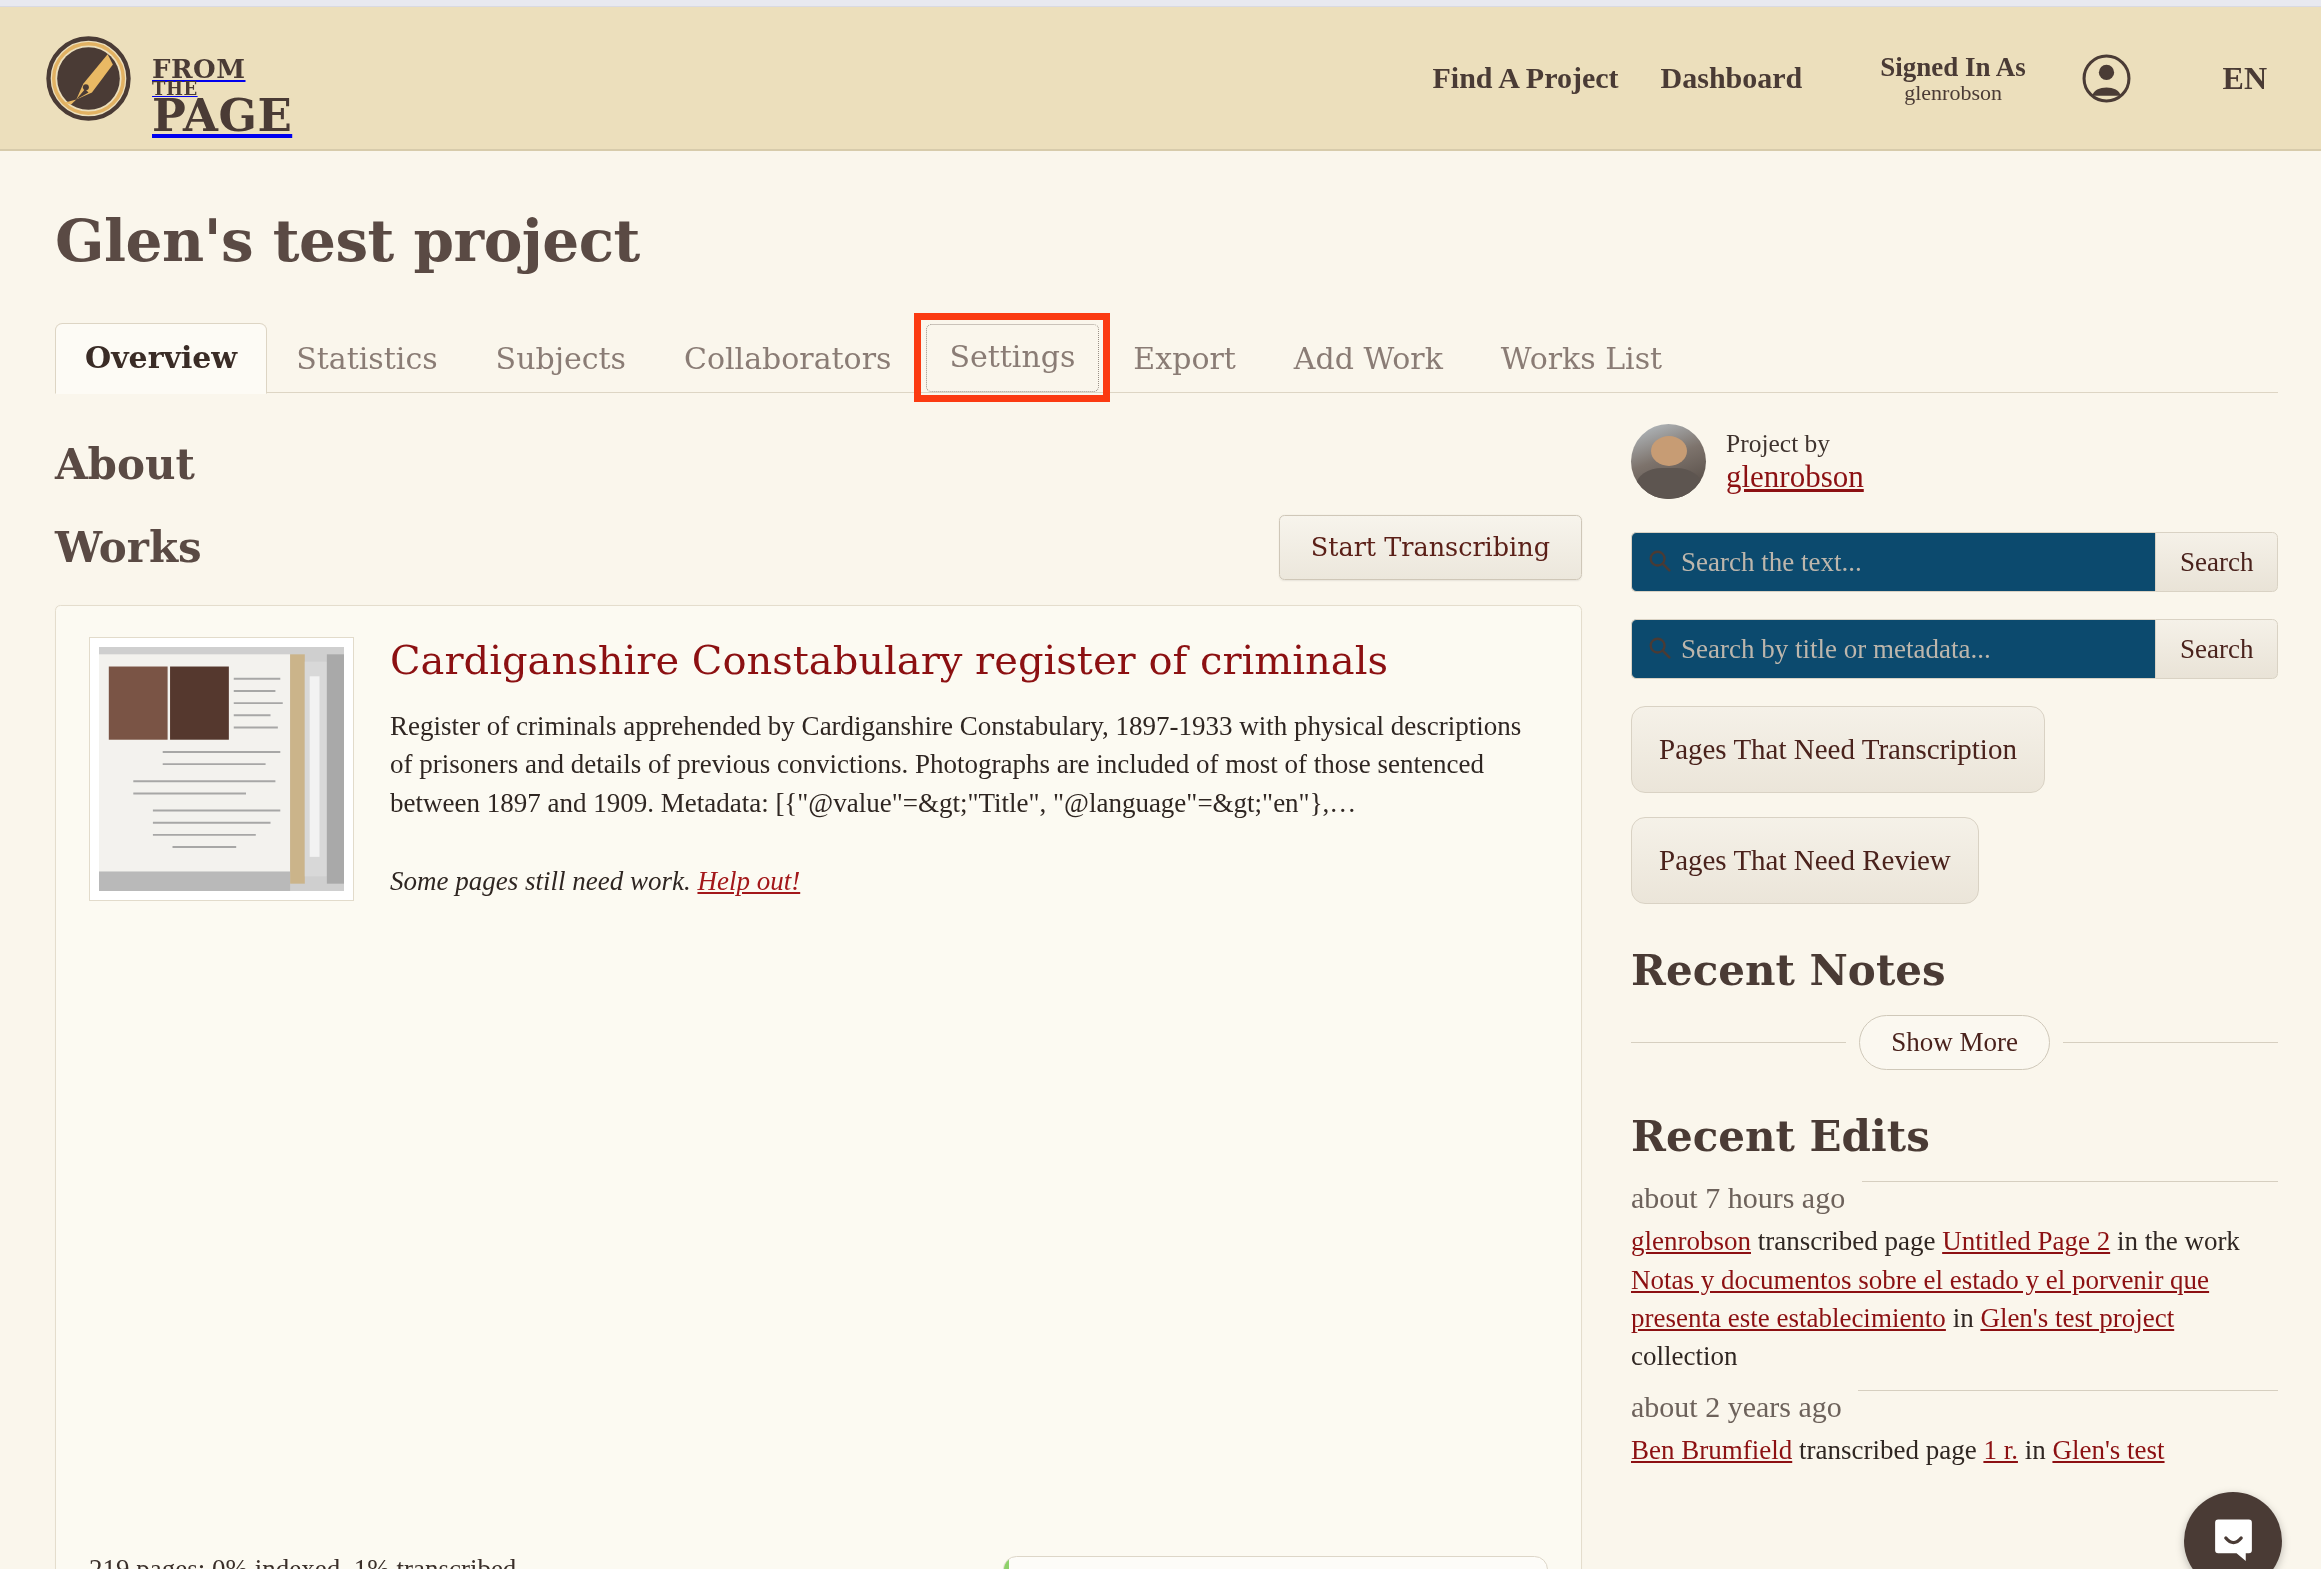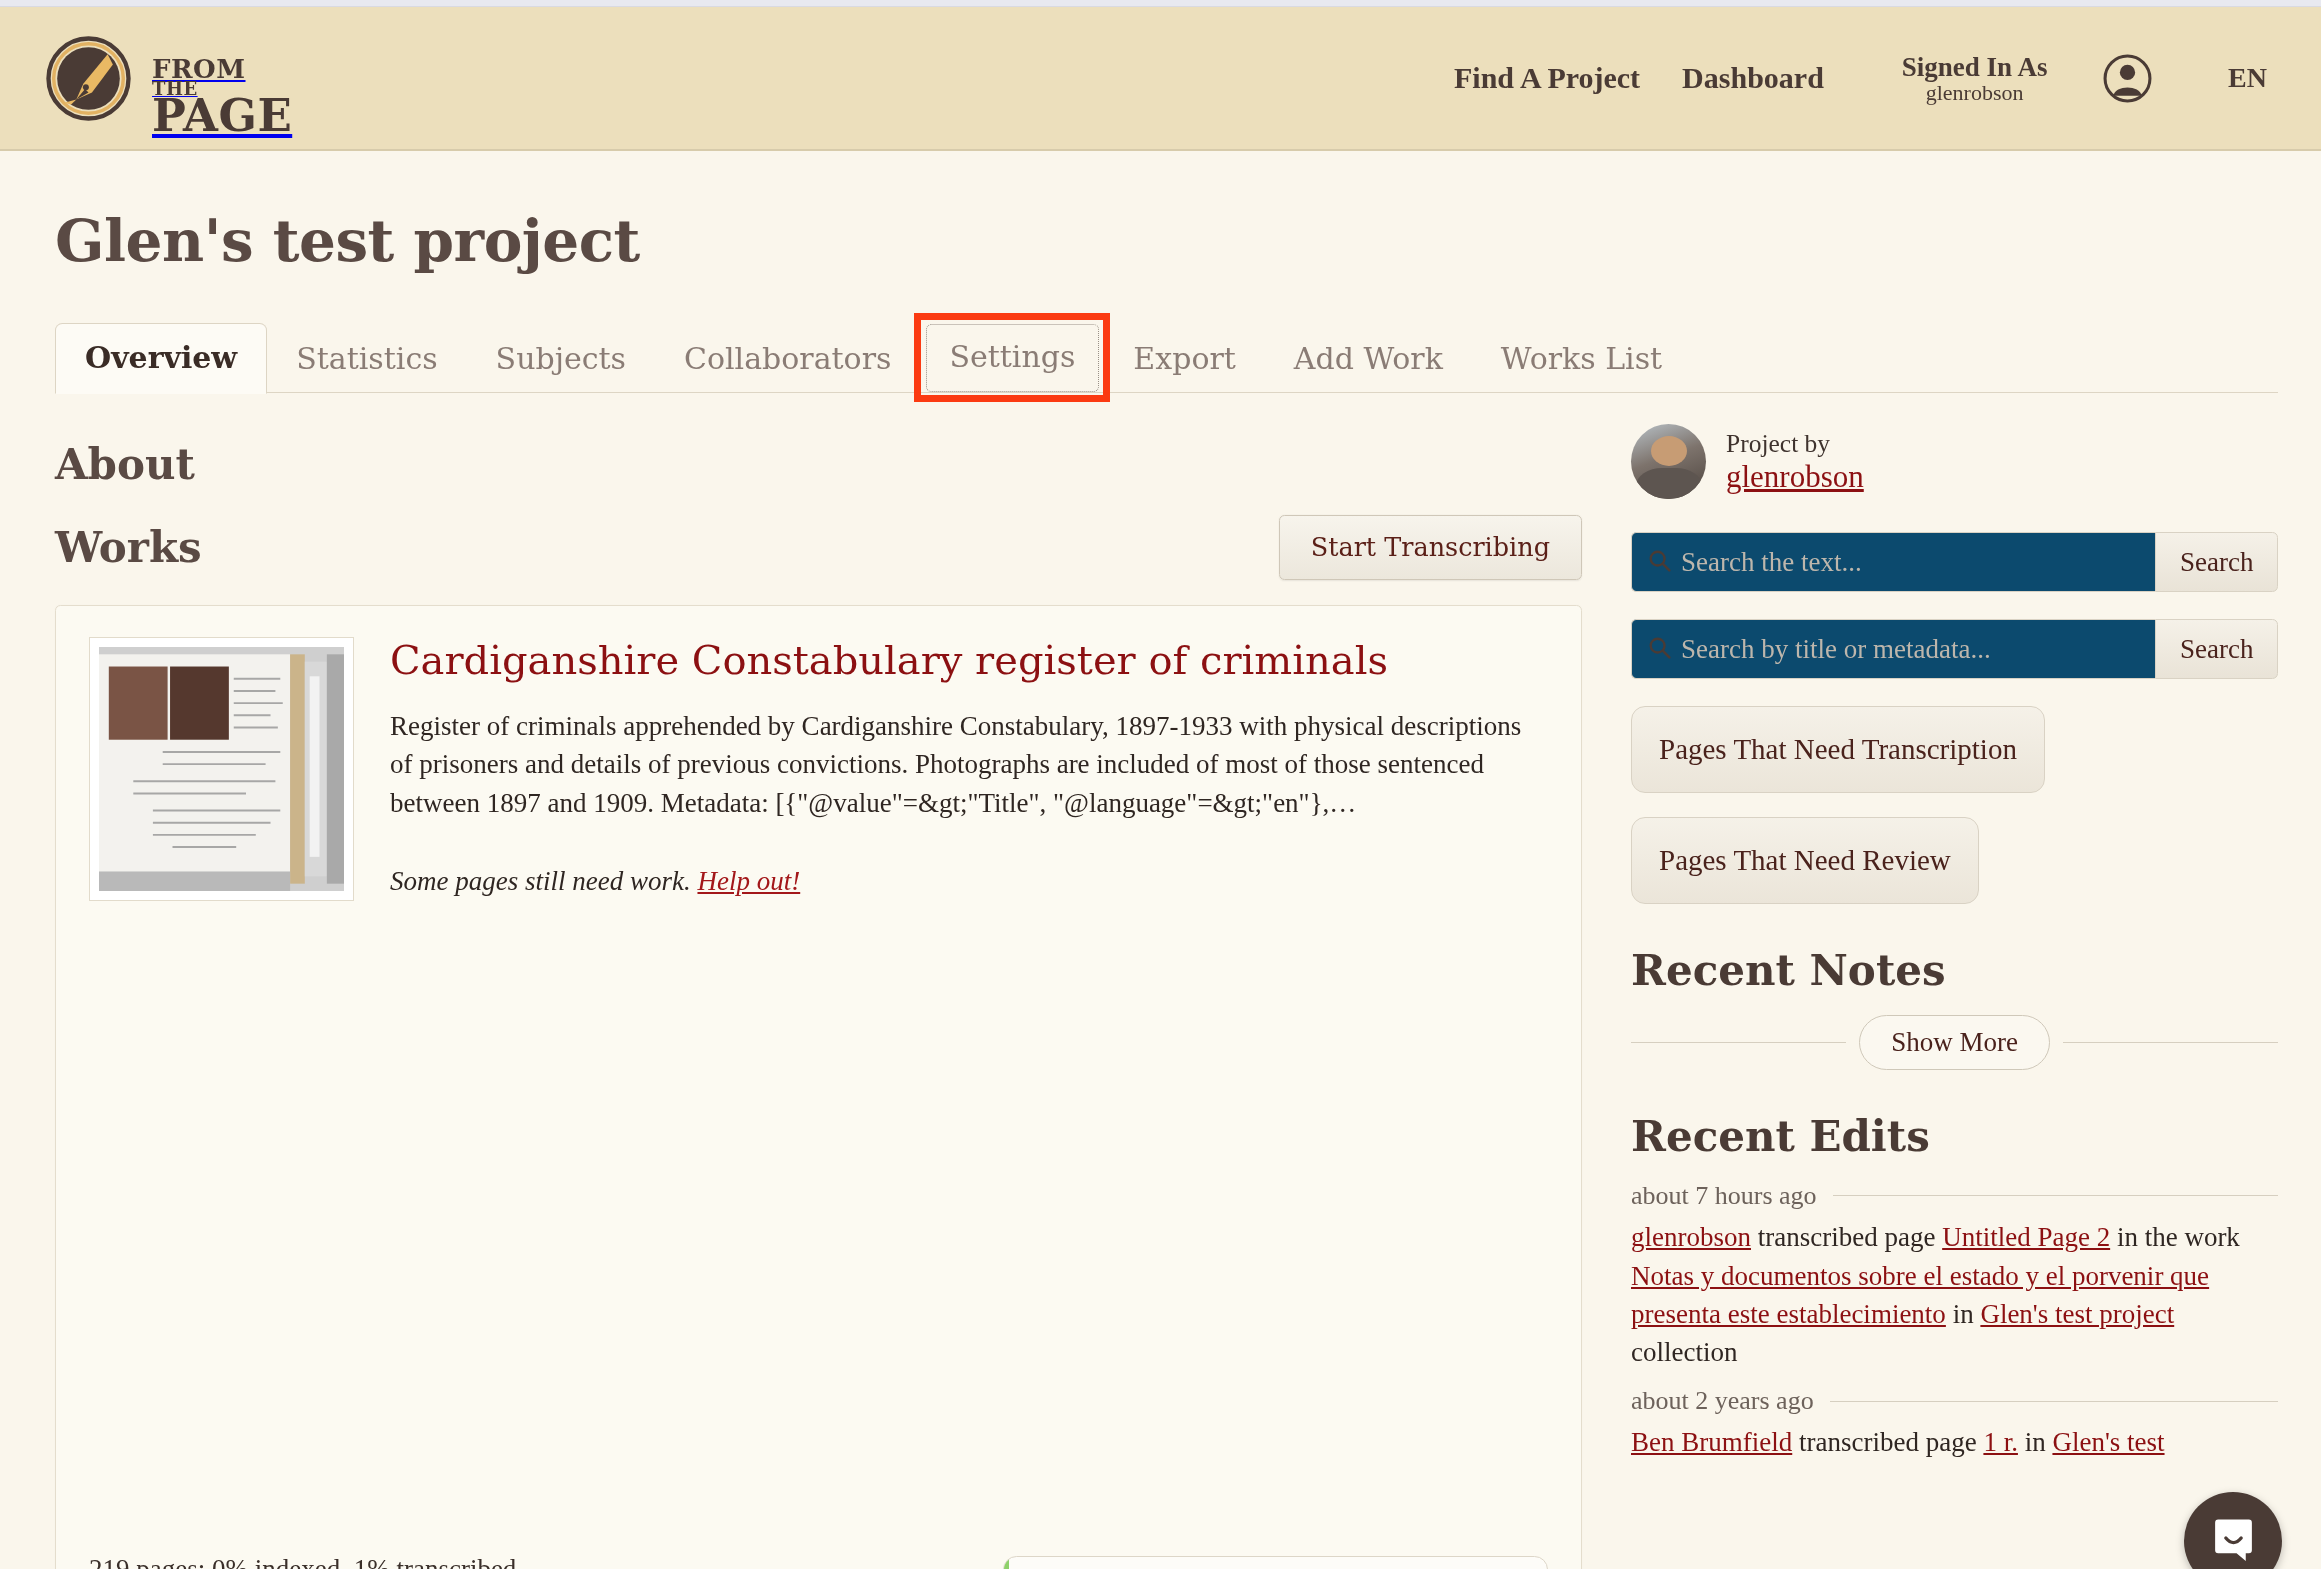--- a/index.html
+++ b/index.html
@@ -60,22 +60,22 @@
   .signed-block {
     text-align: center;
     color: #4a3b35;
     line-height: 1.05;
     margin-left: 36px;
   }
   .signed-block .sig-title { font-size: 27px; font-weight: bold; display:block; white-space: nowrap;}
   .signed-block .sig-user { font-size: 22px; display:block; }
   .avatar-icon { width: 51px; height: 51px; margin-left: 12.7px; }
   .lang-link {
-    color: #4a3b35; font-size: 28px; font-weight: bold;
-    text-decoration: none; margin-left: 33px;
+    color: #4a3b35; font-size: 32px; font-weight: bold;
+    text-decoration: none; margin-left: 49px;
   }
 
   
   .page {
     padding: 0 44px 0 55px;
     position: relative;
     height: calc(1569px - 151px);
   }
   .project-title {
     font-family: "DejaVu Serif", serif;
@@ -295,22 +295,22 @@
     border-radius: 36px;
     color: #4a221c;
     font-family: "Liberation Serif", serif;
     font-size: 27px;
     padding: 11px 31px;
     margin: 0 12.7px;
     cursor: pointer;
     white-space: nowrap;
   }
   .edit-time {
-    display: flex; align-items: center; gap: 16.4px;
-    color: #6d625b; font-size: 26px; margin: 14.5px 0 7.3px 0;
+    display: flex; gap: 16.4px;
+    color: #6d625b; font-size: 30px; margin: 14.5px 0 7.3px 0;
   }
   .edit-time .rule { flex: 1 1 auto; height: 0.9px; background: #d6cfc0; }
   .edit-text { font-size: 27px; color: #2f2622; line-height: 1.42; }
   .edit-text a { color: #8c1012; }
 
   
   .intercom {
     position: absolute;
     right: 40px; bottom: 35px;
     width: 98px; height: 98px;

